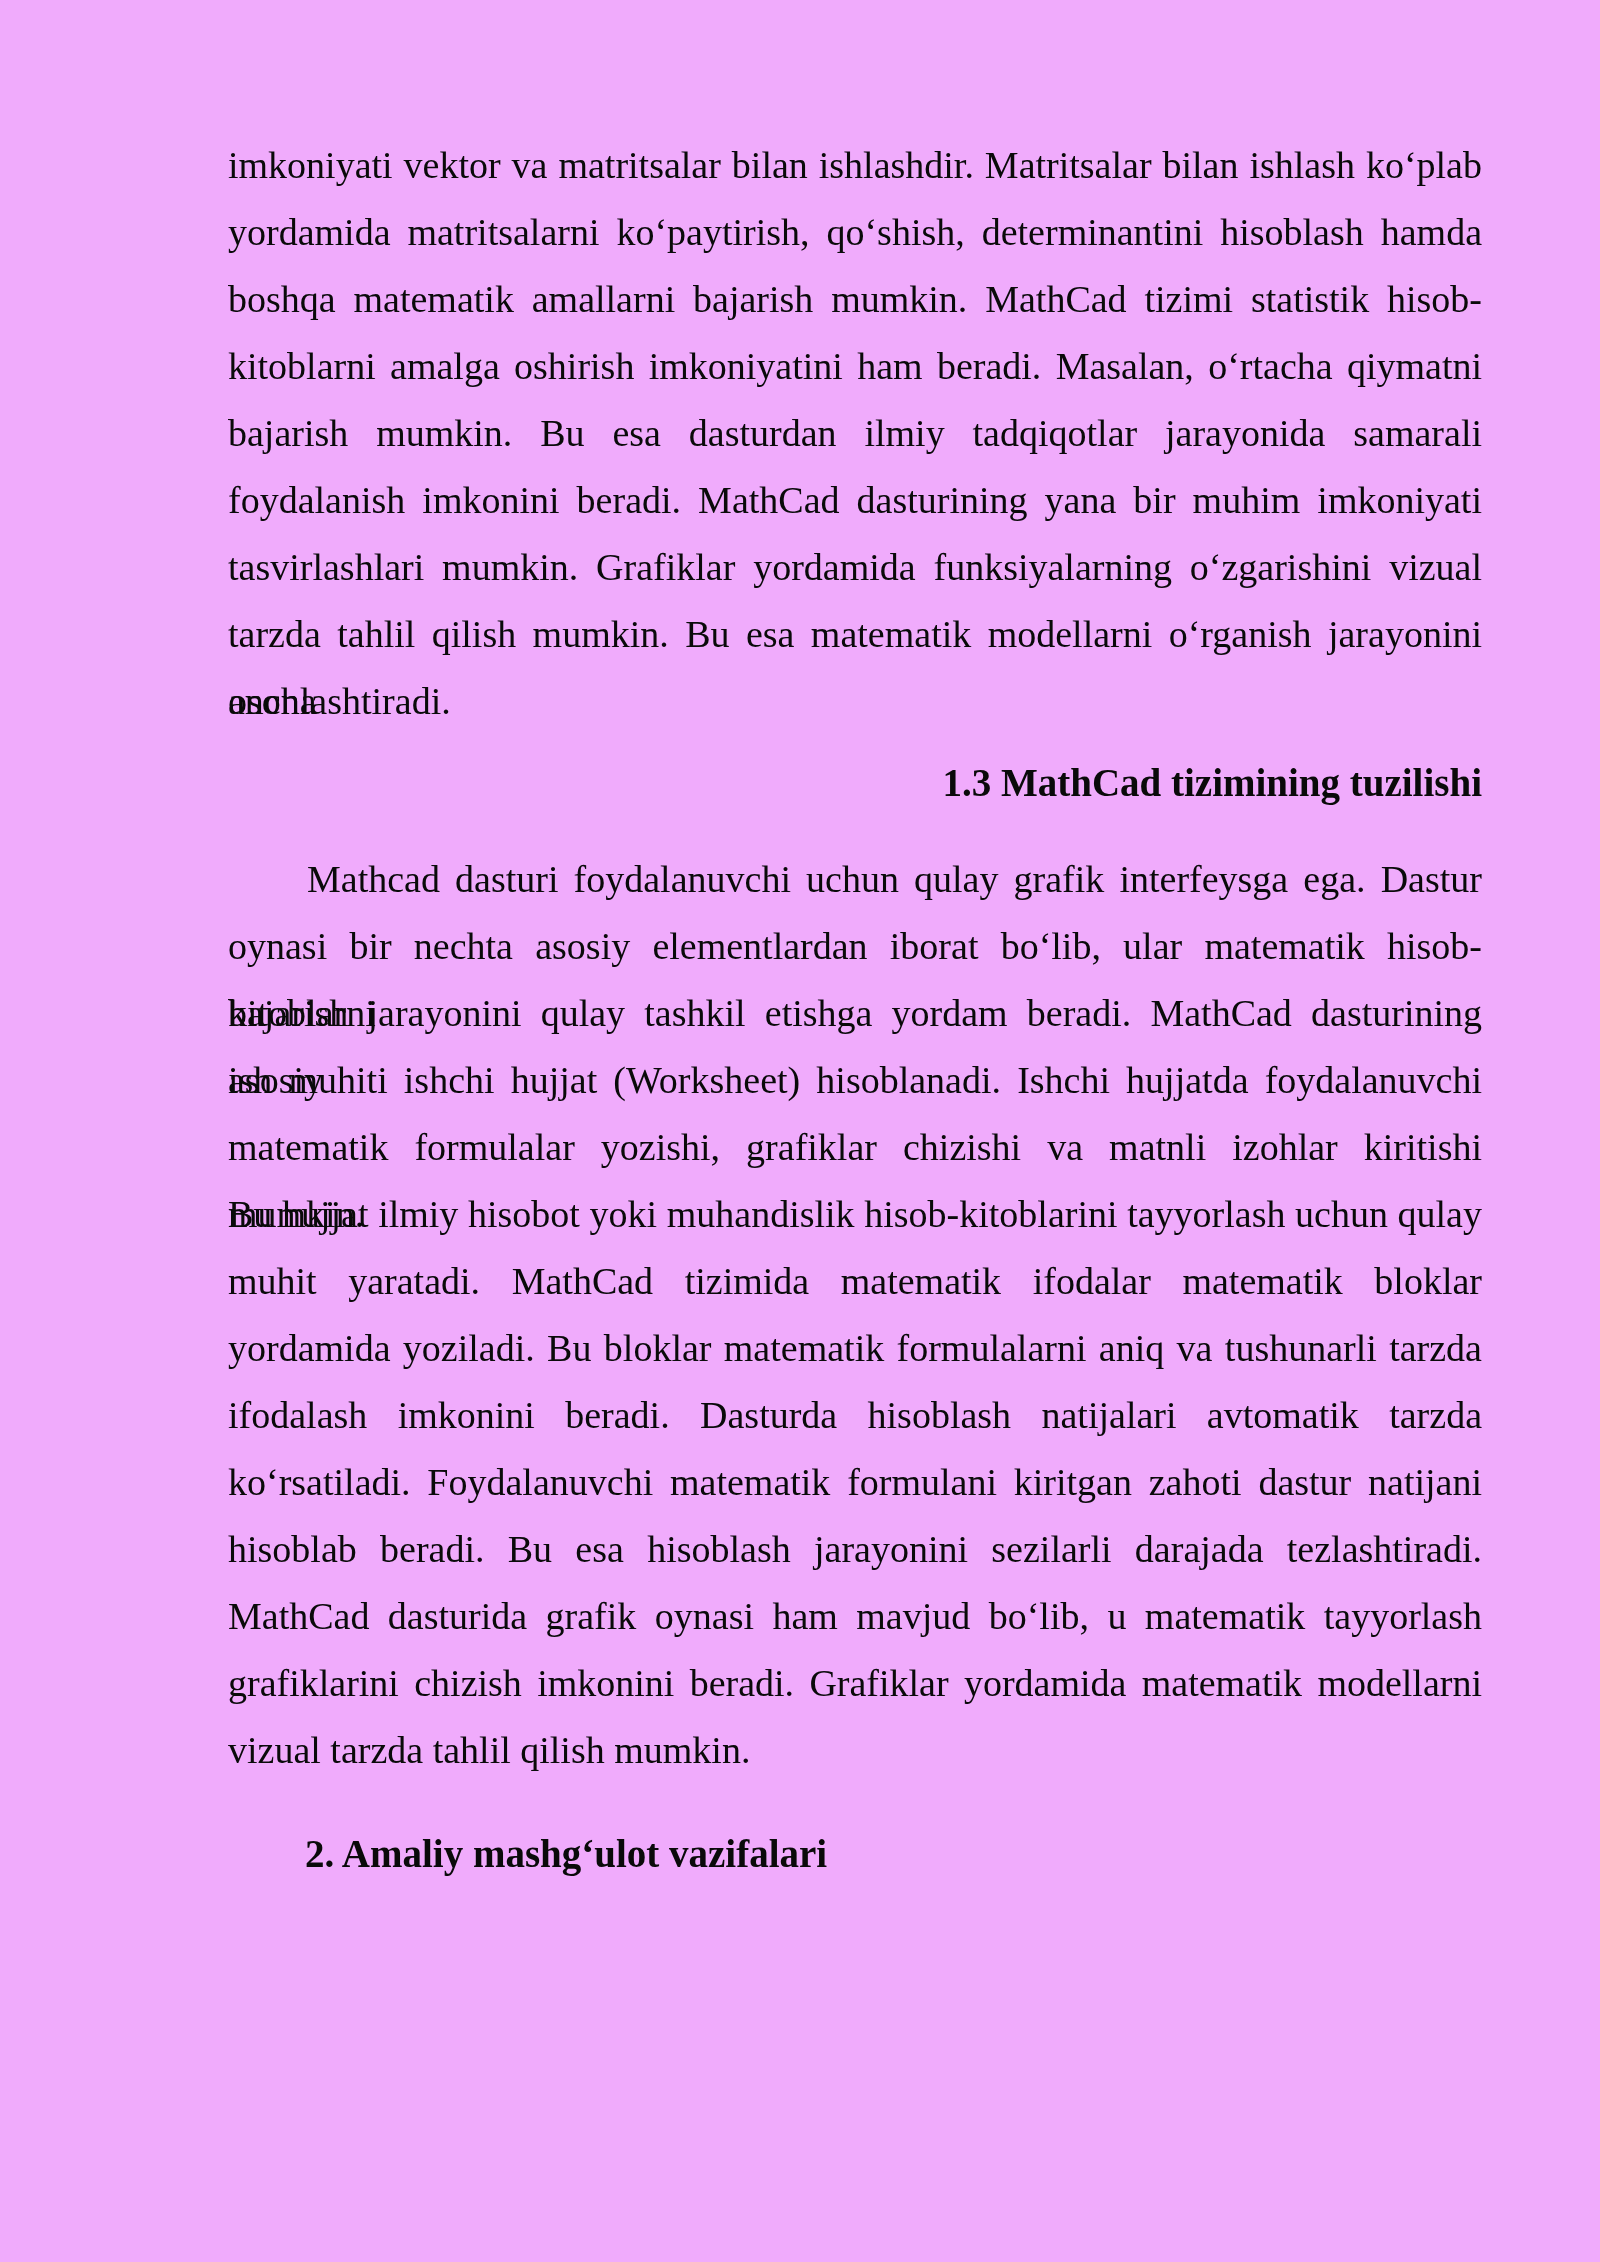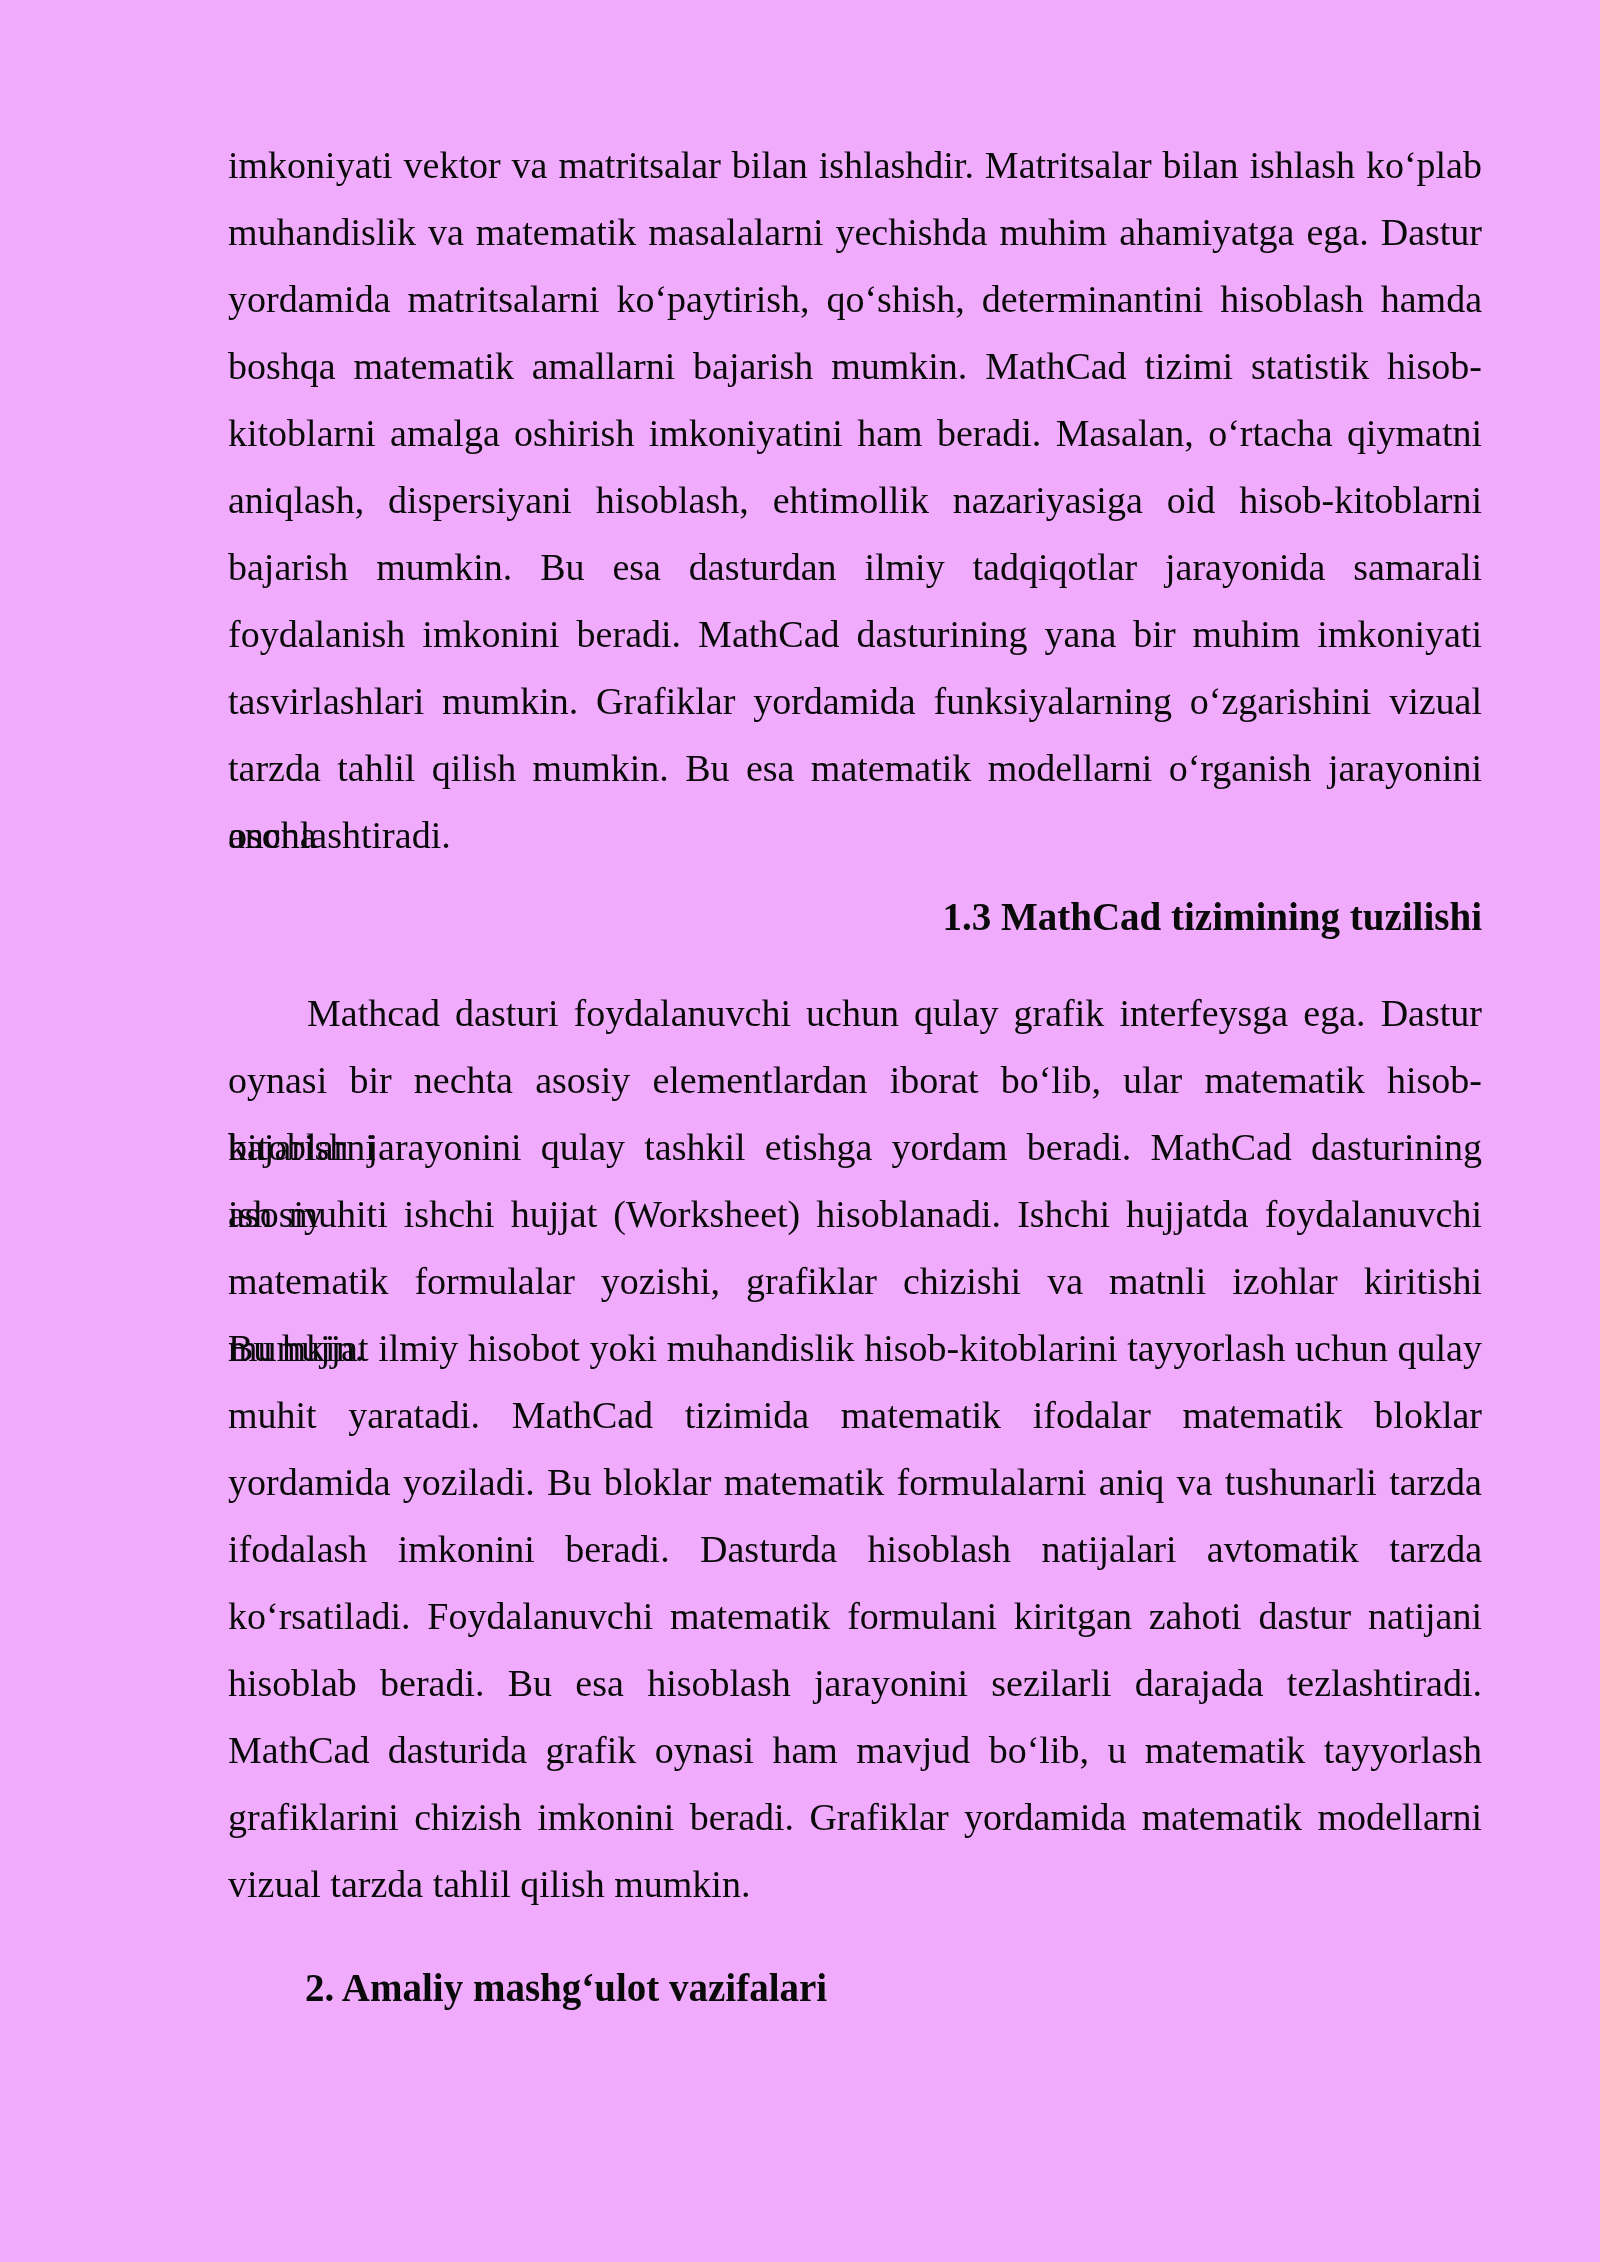--- a/index.html
+++ b/index.html
@@ -56,25 +56,23 @@
     margin-top: 36px;
   }
 </style>
 </head>
 <body style="background: rgb(255, 255, 255);">
 
 <div class="page" data-name="document-page">
   <div id="doc" data-name="document-content" style="color: rgb(10, 10, 10);">
       <div class="para" data-name="paragraph-1">
         <div class="line" data-name="text-line"><span class="normal" data-name="text-run">imkoniyati vektor va matritsalar bilan ishlashdir. Matritsalar bilan ishlash ko‘plab</span></div>
-        <div class="line" data-name="text-line"><span class="normal" data-name="text-run">muhandislik va matematik masalalarni yechishda muhim ahamiyatga ega. Dastur</span></div>
         <div class="line" data-name="text-line"><span class="normal" data-name="text-run">yordamida matritsalarni ko‘paytirish, qo‘shish, determinantini hisoblash hamda</span></div>
         <div class="line" data-name="text-line"><span class="normal" data-name="text-run">boshqa matematik amallarni bajarish mumkin. MathCad tizimi statistik hisob-</span></div>
         <div class="line" data-name="text-line"><span class="normal" data-name="text-run">kitoblarni amalga oshirish imkoniyatini ham beradi. Masalan, o‘rtacha qiymatni</span></div>
-        <div class="line" data-name="text-line"><span class="normal" data-name="text-run">aniqlash, dispersiyani hisoblash, ehtimollik nazariyasiga oid hisob-kitoblarni</span></div>
         <div class="line" data-name="text-line"><span class="normal" data-name="text-run">bajarish mumkin. Bu esa dasturdan ilmiy tadqiqotlar jarayonida samarali</span></div>
         <div class="line" data-name="text-line"><span class="normal" data-name="text-run">foydalanish imkonini beradi. MathCad dasturining yana bir muhim imkoniyati</span></div>
         <div class="line" data-name="text-line"><span class="normal" data-name="text-run">tasvirlashlari mumkin. Grafiklar yordamida funksiyalarning o‘zgarishini vizual</span></div>
         <div class="line" data-name="text-line"><span class="normal" data-name="text-run">tarzda tahlil qilish mumkin. Bu esa matematik modellarni o‘rganish jarayonini ancha</span></div>
         <div class="line last" data-name="text-line"><span class="normal" data-name="text-run">osonlashtiradi.</span></div>
       </div>
       <div class="heading" data-name="heading-1-3">1.3 MathCad tizimining tuzilishi</div>
       <div class="para" data-name="paragraph-2">
         <div class="line indent" data-name="text-line"><span class="normal" data-name="text-run">Mathcad dasturi foydalanuvchi uchun qulay grafik interfeysga ega. Dastur</span></div>
         <div class="line" data-name="text-line"><span class="normal" data-name="text-run">oynasi bir nechta asosiy elementlardan iborat bo‘lib, ular matematik hisob-kitoblarni</span></div>

